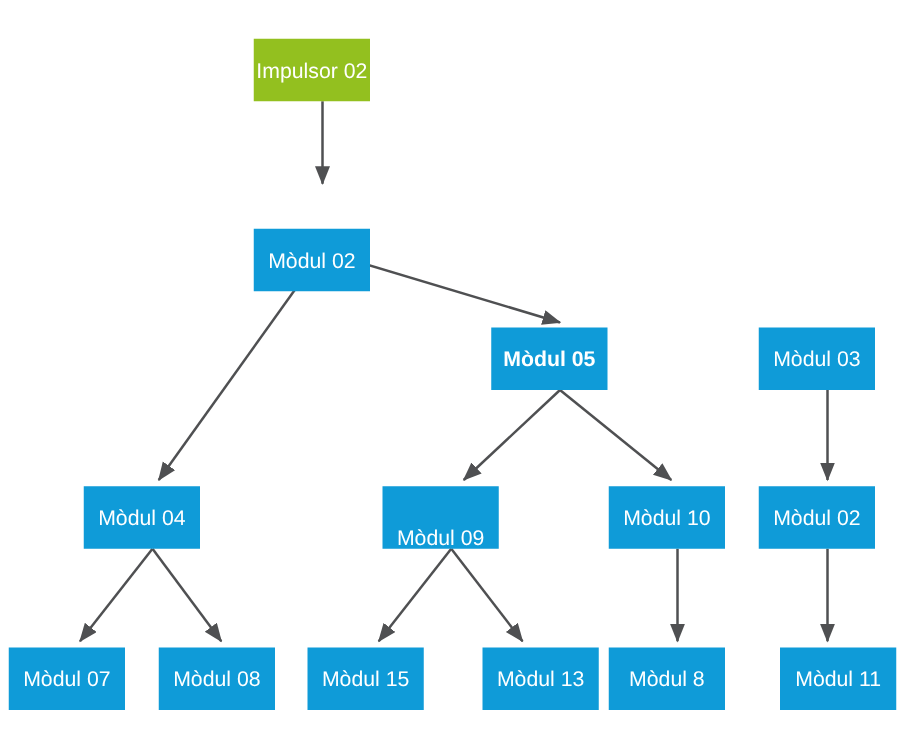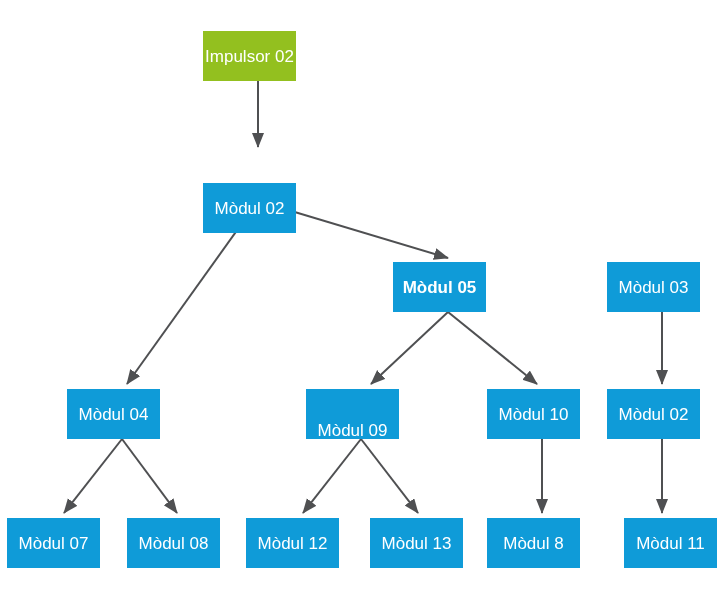--- a/index.html
+++ b/index.html
@@ -46,21 +46,21 @@
   #n-modul02    { left: 203px; top: 151px; margin-top: 32px; }
   #n-modul05    { left: 393px; top: 262px; font-weight: bold; }
   #n-modul03    { left: 607px; top: 262px; }
   #n-modul04    { left: 67px;  top: 389px; }
   #n-modul09    { left: 306px; top: 389px; align-items: flex-end; }
   #n-modul10    { left: 487px; top: 389px; }
   #n-modul06    { left: 607px; top: 389px; }
   #n-modul07    { left: 7px;   top: 518px; }
   #n-modul08    { left: 111px; top: 518px; margin-left: 16px; }
   #n-modul12    { left: 246px; top: 518px; }
-  #n-modul13    { left: 370px; top: 518px; }
+  #n-modul13    { left: 386px; top: 518px; }
   #n-modul14    { left: 487px; top: 518px; }
   #n-modul11    { left: 607px; top: 518px; margin-left: 17px; }
 
   .edge {
     stroke: #4f5052;
     stroke-width: 2;
     fill: none;
   }
 </style>
 </head>
@@ -112,21 +112,21 @@
   <div class="node node-modul" id="n-modul06">
     <span>Mòdul 02</span>
   </div>
   <div class="node node-modul" id="n-modul07">
     <span>Mòdul 07</span>
   </div>
   <div class="node node-modul" id="n-modul08">
     <span>Mòdul 08</span>
   </div>
   <div class="node node-modul" id="n-modul12">
-    <span>Mòdul 12</span>
+    <span>Mòdul 15</span>
   </div>
   <div class="node node-modul" id="n-modul13">
     <span>Mòdul 13</span>
   </div>
   <div class="node node-modul" id="n-modul14">
     <span>Mòdul 8</span>
   </div>
   <div class="node node-modul" id="n-modul11">
     <span>Mòdul 11</span>
   </div>

